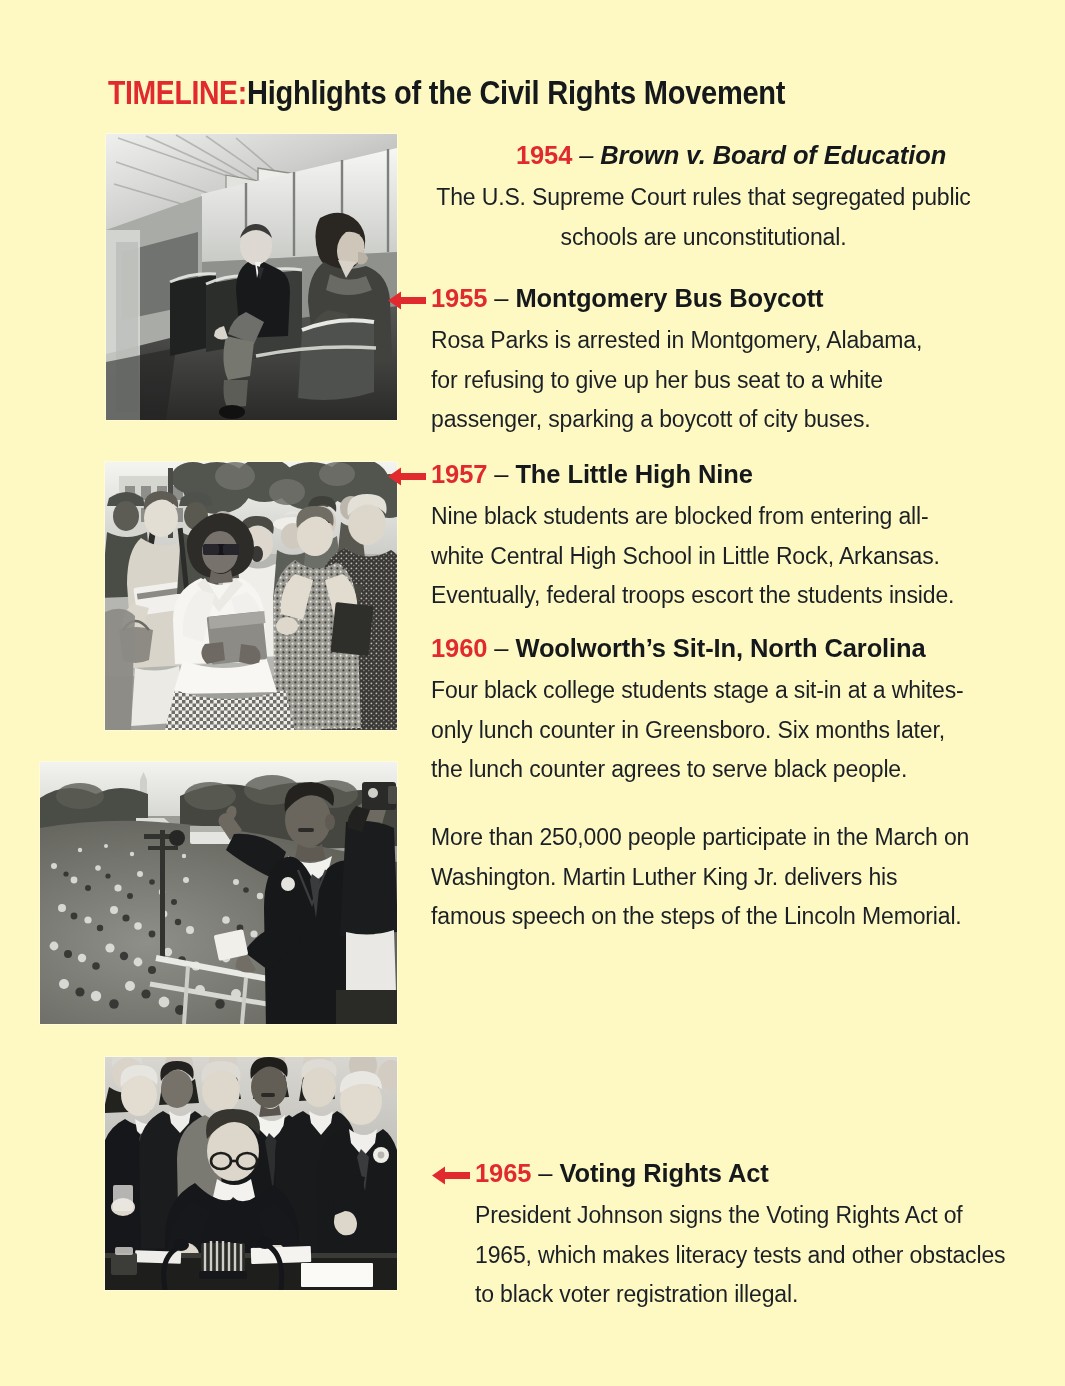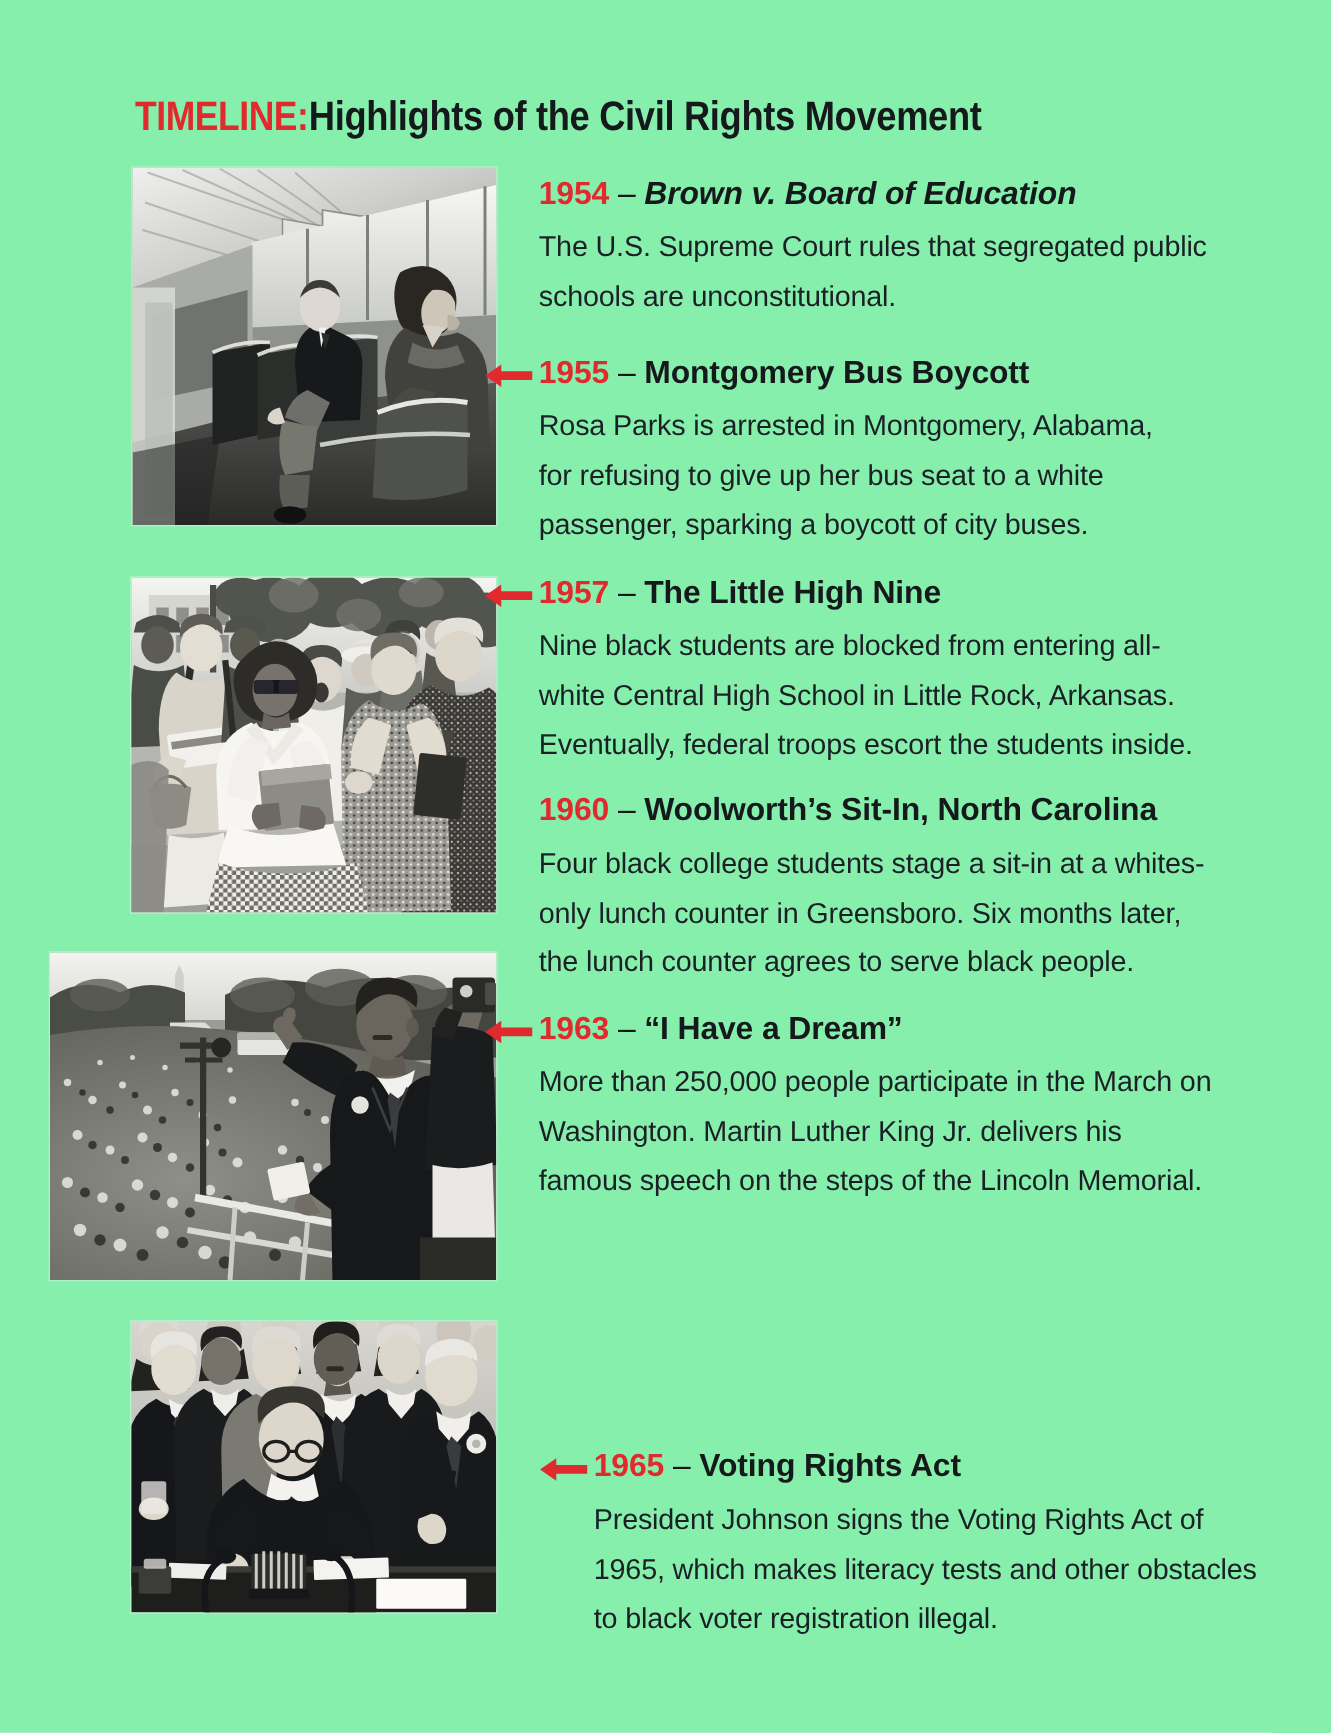--- a/index.html
+++ b/index.html
@@ -11,21 +11,21 @@
     height: 1386px;
     background: #d8ecfb;
     font-family: "Liberation Sans", sans-serif;
     overflow: hidden;
     position: relative;
   }
 
   .page {
     position: absolute;
     inset: 0;
-    background: #86efac;
+    background: #fef9c3;
   }
 
   
   .title-bar {
     position: absolute;
     left: 108px;
     top: 74px;
     width: 900px;
     white-space: nowrap;
   }
@@ -114,21 +114,21 @@
   .arrow {
     position: absolute;
     left: -43px;
     top: 7px;
     width: 38px;
     height: 19px;
   }
   .arrow svg { display: block; }
 
   
-  #entry-1954 { top: 141px; }
+  #entry-1954 { top: 141px; text-align: center; }
   #entry-1955 { top: 284px; }
   #entry-1957 { top: 460px; }
   #entry-1960 { top: 634px; }
   #entry-1963 { top: 809px; }
   #entry-1964 { top: 983px; }
   #entry-1965 { top: 1159px; margin-left: 44px; }
 
   
   #entry-1960 .entry-body { max-width: 540px; }
   #entry-1964 .entry-body { max-width: 540px; }
@@ -781,28 +781,20 @@
   </div>
 
   <div class="entry" id="entry-1960">
     <div class="entry-head">
       <span class="year">1960</span><span class="dash"> – </span><span class="titletext">Woolworth’s Sit-In, North Carolina</span>
     </div>
     <div class="entry-body">Four black college students stage a sit-in at a whites-only lunch counter in Greensboro. Six months later, the lunch counter agrees to serve black people.</div>
   </div>
 
   <div class="entry" id="entry-1963">
-    <div class="entry-head">
-      <span class="arrow">
-        <svg width="38" height="19" viewBox="0 0 38 19">
-            <path d="M0 9.5 L13 0.5 L13 6 L38 6 L38 13 L13 13 L13 18.5 Z" fill="#e12a2e"></path>
-          </svg>
-      </span>
-      <span class="year">1963</span><span class="dash"> – </span><span class="titletext">“I Have a Dream”</span>
-    </div>
     <div class="entry-body">More than 250,000 people participate in the March on Washington. Martin Luther King Jr. delivers his famous speech on the steps of the Lincoln Memorial.</div>
   </div>
 
 
   <div class="entry" id="entry-1965">
     <div class="entry-head">
       <span class="arrow">
         <svg width="38" height="19" viewBox="0 0 38 19">
             <path d="M0 9.5 L13 0.5 L13 6 L38 6 L38 13 L13 13 L13 18.5 Z" fill="#e12a2e"></path>
           </svg>

